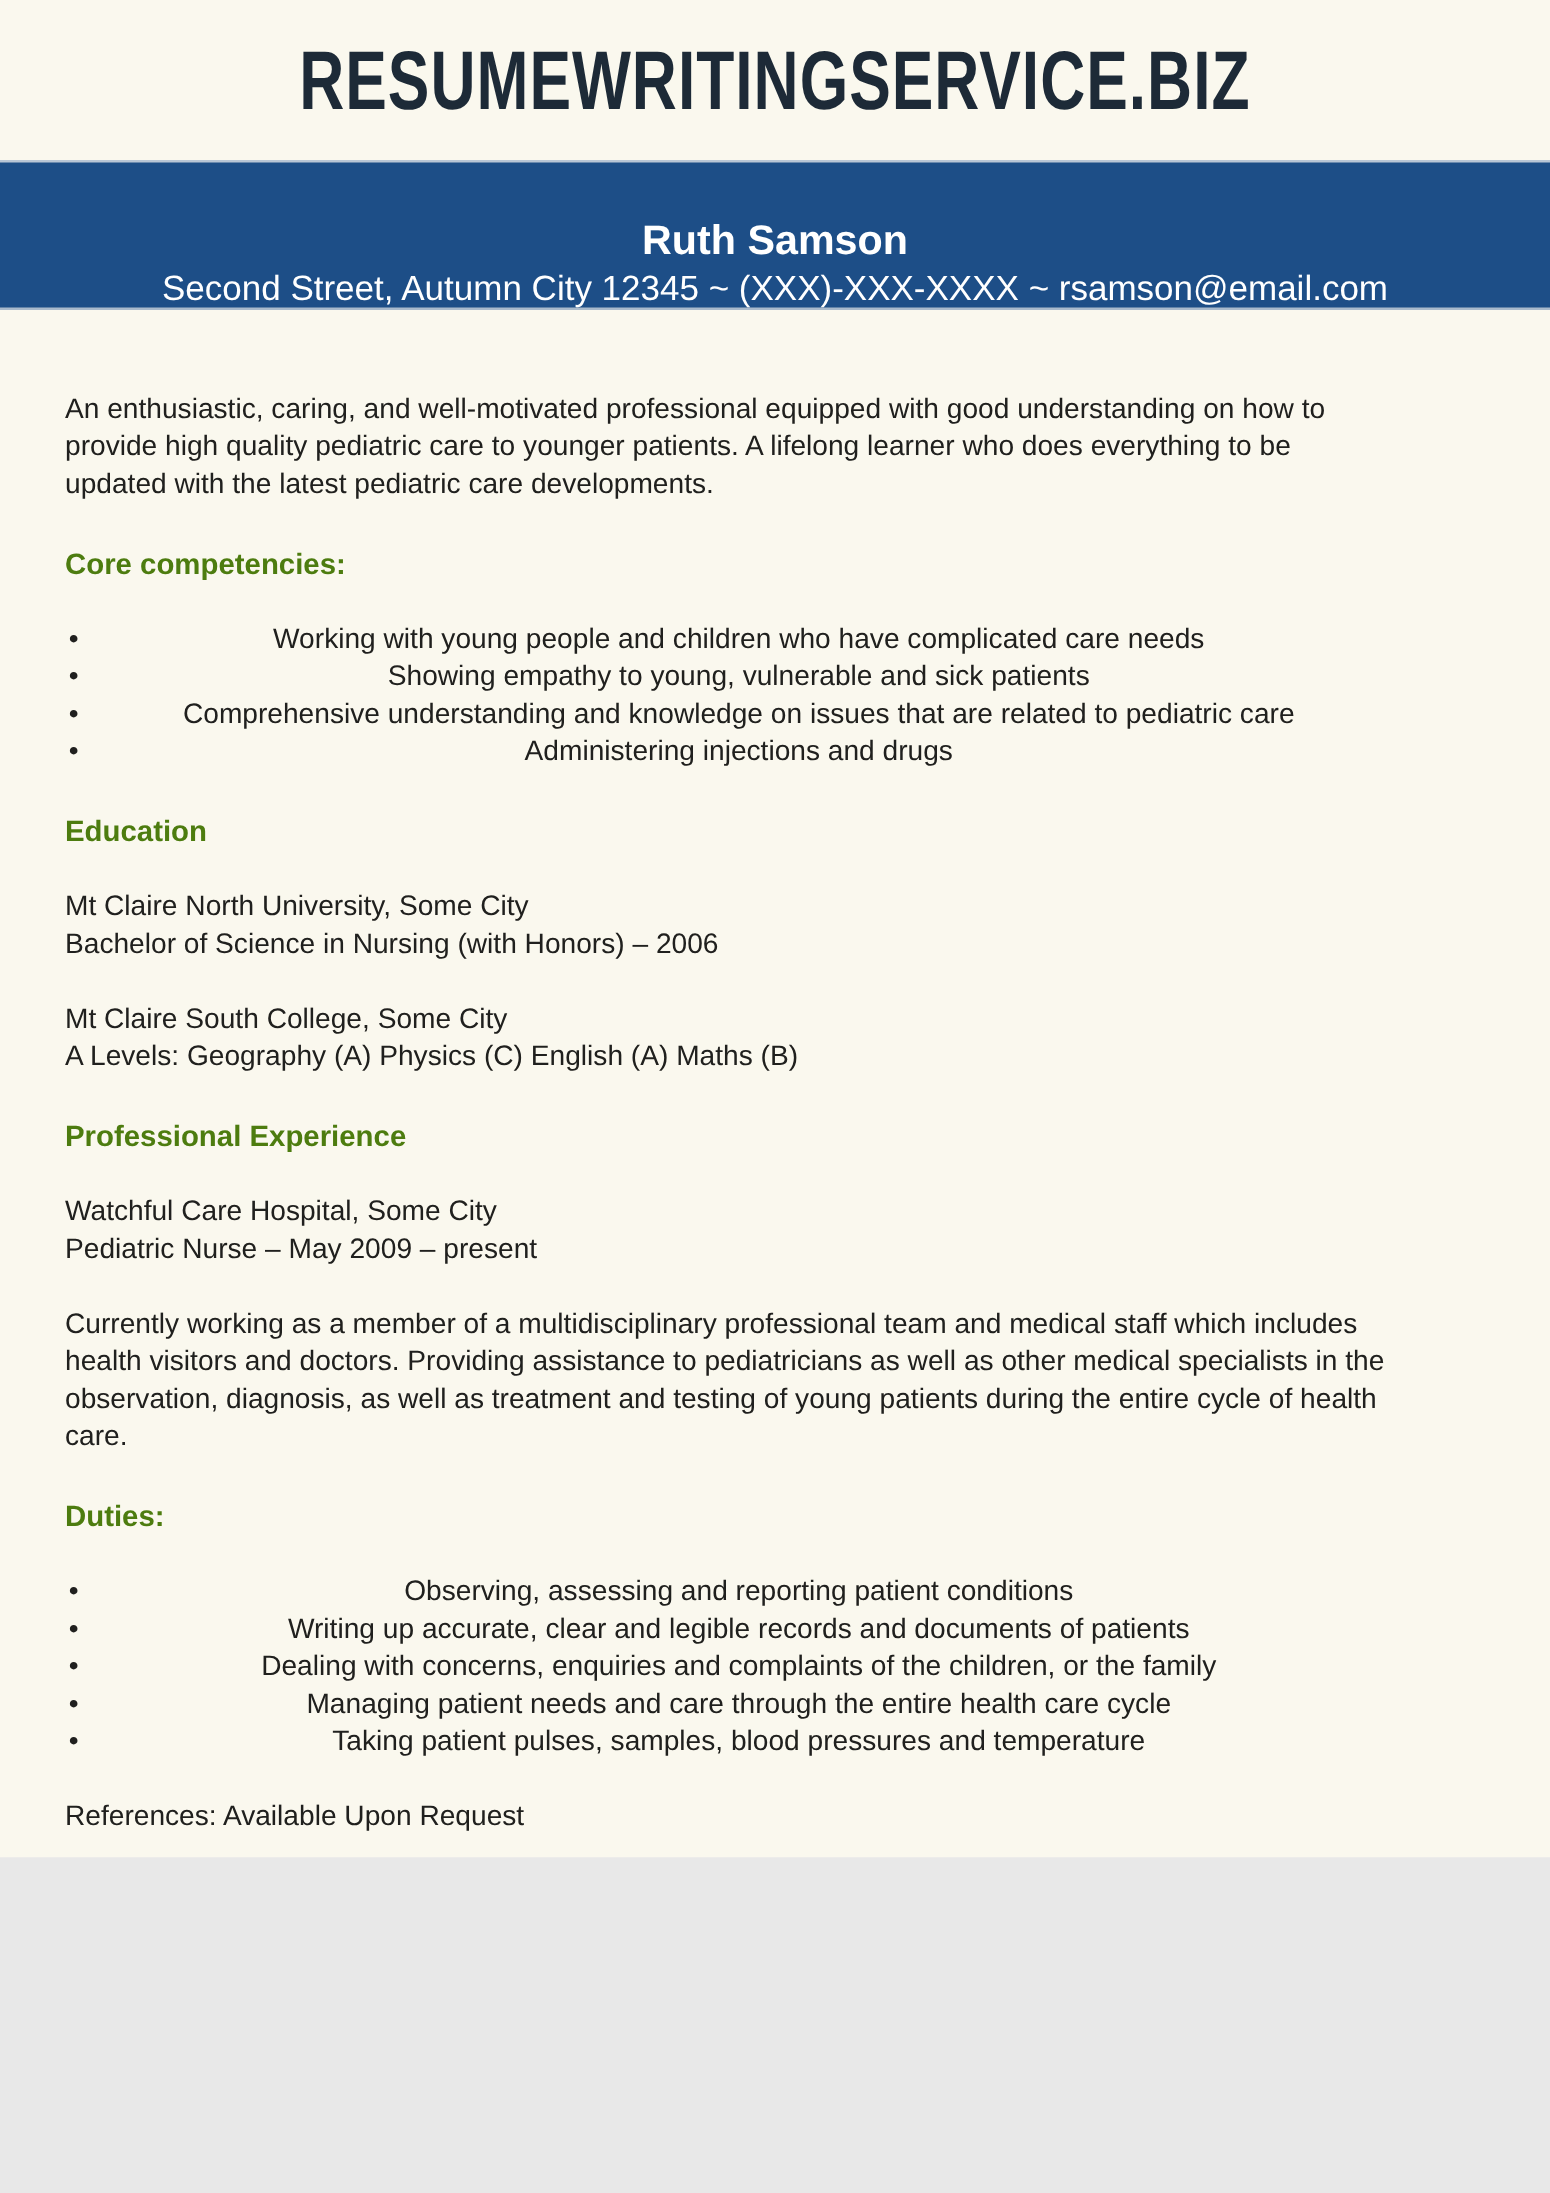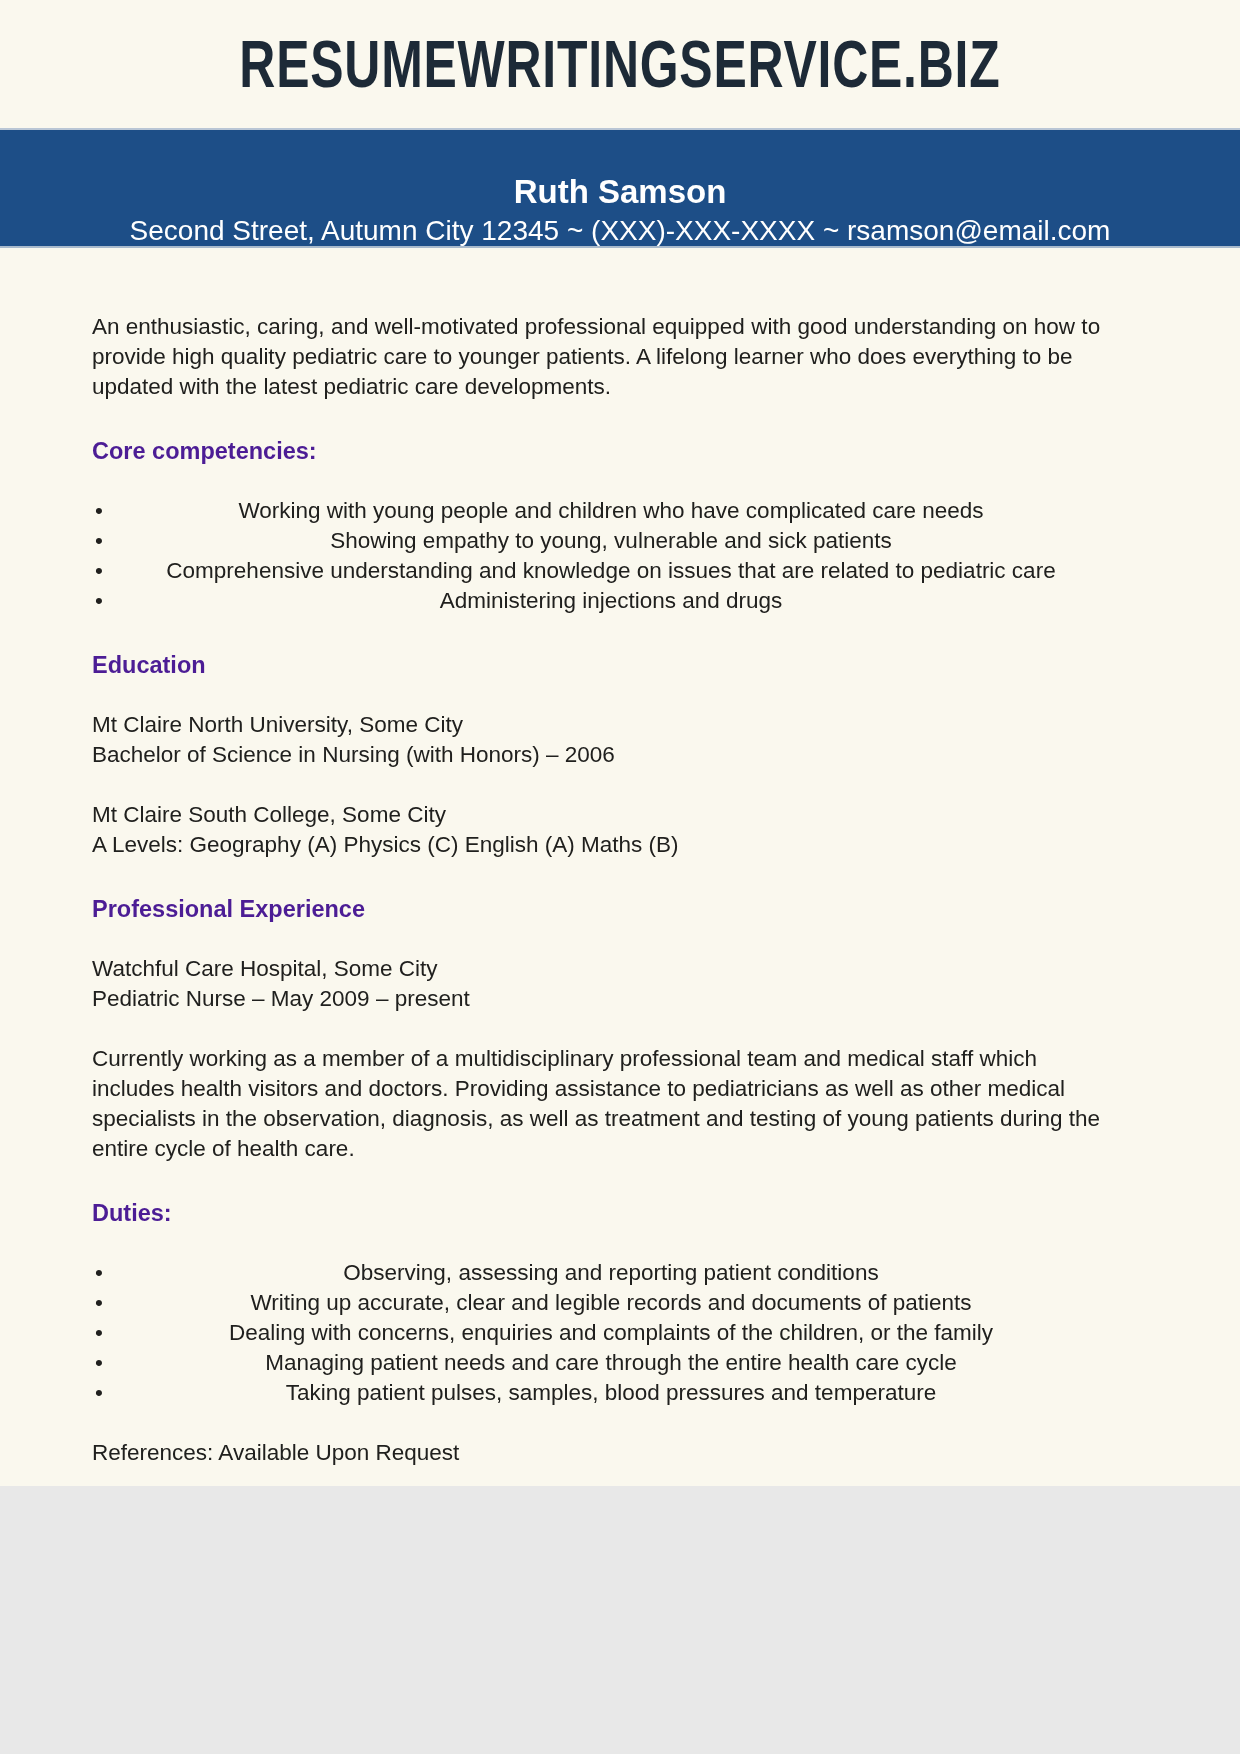--- a/index.html
+++ b/index.html
@@ -53,31 +53,31 @@
   }
   .contact-line {
     font-size: 28px;
     font-weight: normal;
     line-height: 1;
     white-space: nowrap;
   }
 
   
   .content {
-    padding: 64px 132px 0 92px;
+    padding: 64px 132px 0 52px;
     color: #20201e;
     font-size: 22.5px;
     line-height: 30px;
   }
   .content p { margin: 0 0 30px 0; }
 
   h2.section-heading {
     font-size: 23.5px;
     font-weight: bold;
-    color: #4c1d95;
+    color: #4d7c0f;
     line-height: 30px;
     margin: 34px 0 30px 0;
   }
 
   ul.bullet-list {
     list-style: none;
     margin: 0 0 30px 0;
     text-align: center;
   }
   ul.bullet-list li {

